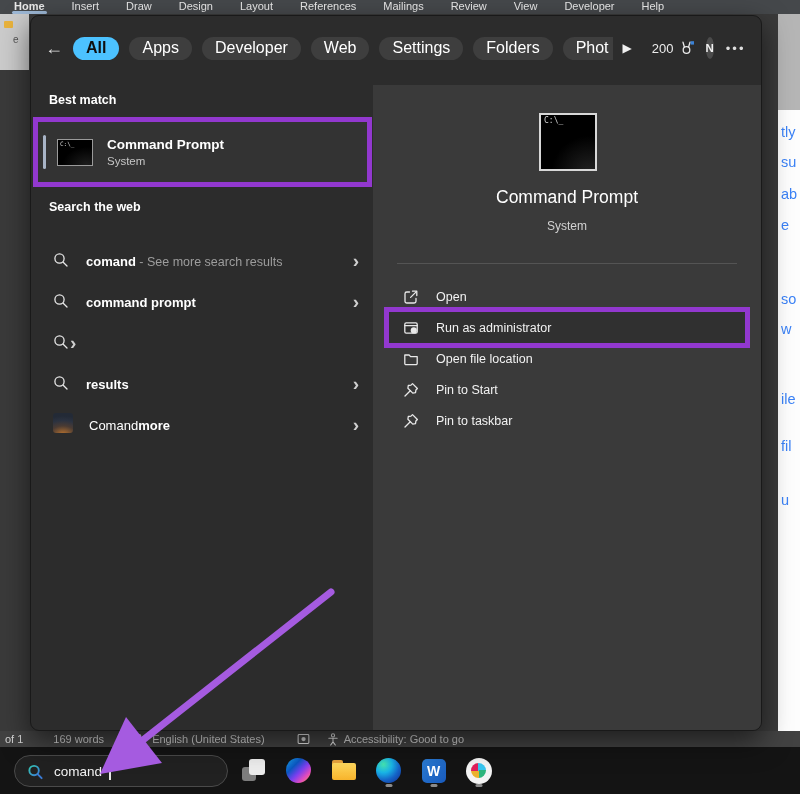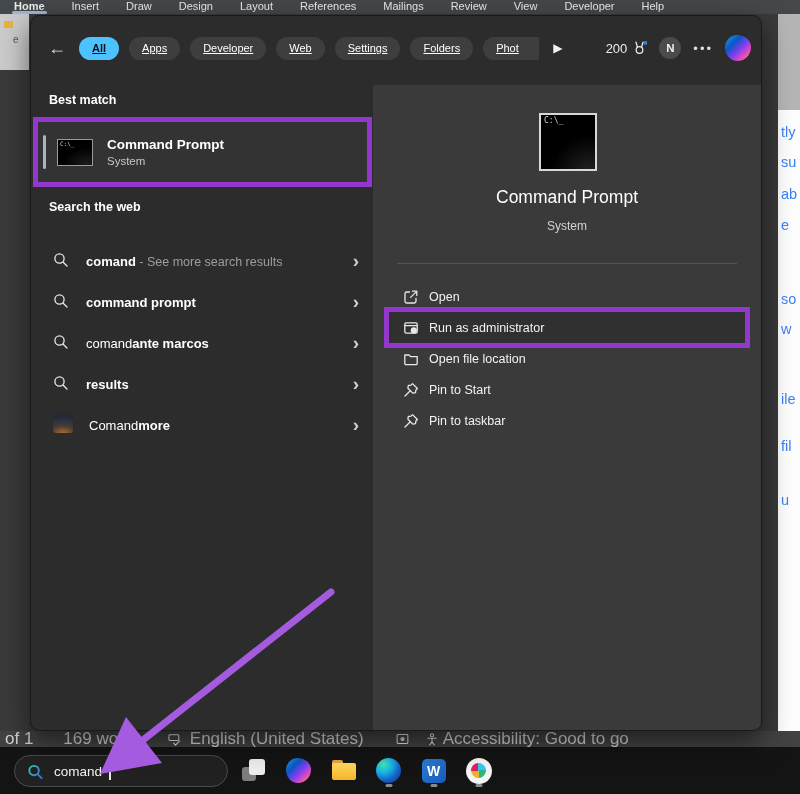--- a/index.html
+++ b/index.html
@@ -26,23 +26,23 @@
   
   .overlay { position:absolute; left:30px; top:15px; width:732px; height:716px; background:#2c2c2c;
              border:1px solid #191919; border-radius:9px; overflow:hidden; z-index:5;
              box-shadow:0 10px 28px rgba(0,0,0,.55); }
   .right-panel { position:absolute; left:342px; top:69px; right:0; bottom:0; background:#3a3a3a; }
 
   .topbar { position:absolute; left:14px; top:14px; right:10px; height:36px; display:flex;
             align-items:center; gap:10px; z-index:3; }
   .back { width:24px; font-size:18px; color:#dcdcdc; text-align:center; cursor:default; }
   .pill { height:23px; display:flex; align-items:center; padding:0 13px; border-radius:15px;
-          background:#3e3e3e; color:#fff; font-size:11px; white-space:nowrap;text-decoration:underline; }
+          background:#3e3e3e; color:#fff; font-size:16px; white-space:nowrap; }
   .pill.active { background:#4cc2ff; color:#101010; font-weight:bold; }
-  .pill.clip { border-radius:15px 0 0 15px; padding-right:20px; }
+  .pill.clip { border-radius:15px 0 0 15px; padding-right:4px; }
   .playbtn { width:18px; height:18px; color:#f0f0f0; font-size:12px; line-height:18px; text-align:center; }
   .spacer { flex:1; }
   .rewards { display:flex; align-items:center; gap:5px; color:#ececec; font-size:13px; }
   .avatar { width:22px; height:22px; border-radius:50%; background:#4b4b4b; color:#f0f0f0;
             font-size:11.5px; font-weight:bold; display:flex; align-items:center; justify-content:center; }
   .dots { color:#dedede; font-size:13px; letter-spacing:2px; padding:0 2px; }
   .copilot { width:26px; height:26px; border-radius:46% 54% 52% 48% / 48% 46% 54% 52%;
              background:linear-gradient(135deg,#19a3e8 0%,#0b57c2 32%,#7a3ff0 55%,#e24bbe 76%,#f0a33c 100%); }
 
   .section-label { position:absolute; left:18px; color:#fff; font-size:12.5px; font-weight:bold; }
@@ -73,28 +73,28 @@
   .chev { color:#cfcfcf; font-size:19px; line-height:17px; font-weight:bold; }
 
   .cmd-lg { position:absolute; left:166px; top:28px; width:58px; height:58px;
             background:radial-gradient(130% 130% at 90% 110%, #242424 0%, #000 55%);
             border:2px solid #d8d8d8; }
   .cmd-lg span { font-size:8px; top:1px; left:3px; }
   .pv-title { position:absolute; top:102px; left:0; right:0; text-align:center; color:#fff; font-size:17.5px; }
   .pv-sub { position:absolute; top:134px; left:0; right:0; text-align:center; color:#d2d2d2; font-size:12px; }
   .pv-divider { position:absolute; top:178px; left:24px; right:24px; height:1px; background:#545454; }
   .actions { position:absolute; top:196px; left:0; right:0; }
-  .arow { height:31px; margin:0 16px; padding-left:14px; display:flex; align-items:center; gap:10px;
+  .arow { height:31px; margin:0 16px; padding-left:14px; display:flex; align-items:center; gap:17px;
           color:#f2f2f2; font-size:12.5px; }
   .arow.hl { outline:5px solid #9238cf; background:#303030; }
   .aicon { width:16px; height:16px; display:flex; }
 
   
   .statusbar { position:absolute; left:0; top:731px; width:800px; height:16px; background:#424242;
-               display:flex; align-items:center; font-size:17px; color:#d2d2d2; z-index:2; }
+               display:flex; align-items:center; font-size:11px; color:#d2d2d2; z-index:2; }
   .sb-icon { display:flex; width:14px; height:13px; }
   .sb-of { margin-left:5px; } .sb-words { margin-left:30px; }
   .sb-i1 { margin-left:26px; } .sb-lang { margin-left:8px; }
   .sb-i2 { margin-left:32px; } .sb-i3 { margin-left:15px; } .sb-a11y { margin-left:4px; }
 
   
   .taskbar { position:absolute; left:0; top:747px; width:800px; height:47px; background:#141414; z-index:3; }
   .searchbox { position:absolute; left:14px; top:8px; width:214px; height:32px; border-radius:17px;
                background:#212121; border:1px solid #4a4a4a; display:flex; align-items:center; padding-left:12px; }
   .sb-q { margin-left:10px; color:#f2f2f2; font-size:13.5px; }
@@ -223,21 +223,20 @@
           <div class="wtext"><b>command prompt</b></div>
           <span class="chev">›</span>
         </div>
         <div class="wrow">
           <span class="wicon">
             <svg viewBox="0 0 16 16" width="16" height="16" fill="none" stroke="#e8e8e8" stroke-width="1.3" stroke-linecap="round" stroke-linejoin="round">
               <circle cx="6.5" cy="6.5" r="4.6"></circle>
               <line x1="10.2" y1="10.2" x2="14" y2="14"></line>
             </svg>
           </span>
-          <div class="wtext"><span class="pfx">comand</span><b>ante marcos</b></div>
           <span class="chev">›</span>
         </div>
         <div class="wrow">
           <span class="wicon">
             <svg viewBox="0 0 16 16" width="16" height="16" fill="none" stroke="#e8e8e8" stroke-width="1.3" stroke-linecap="round" stroke-linejoin="round">
               <circle cx="6.5" cy="6.5" r="4.6"></circle>
               <line x1="10.2" y1="10.2" x2="14" y2="14"></line>
             </svg>
           </span>
           <div class="wtext"><b>results</b></div>

